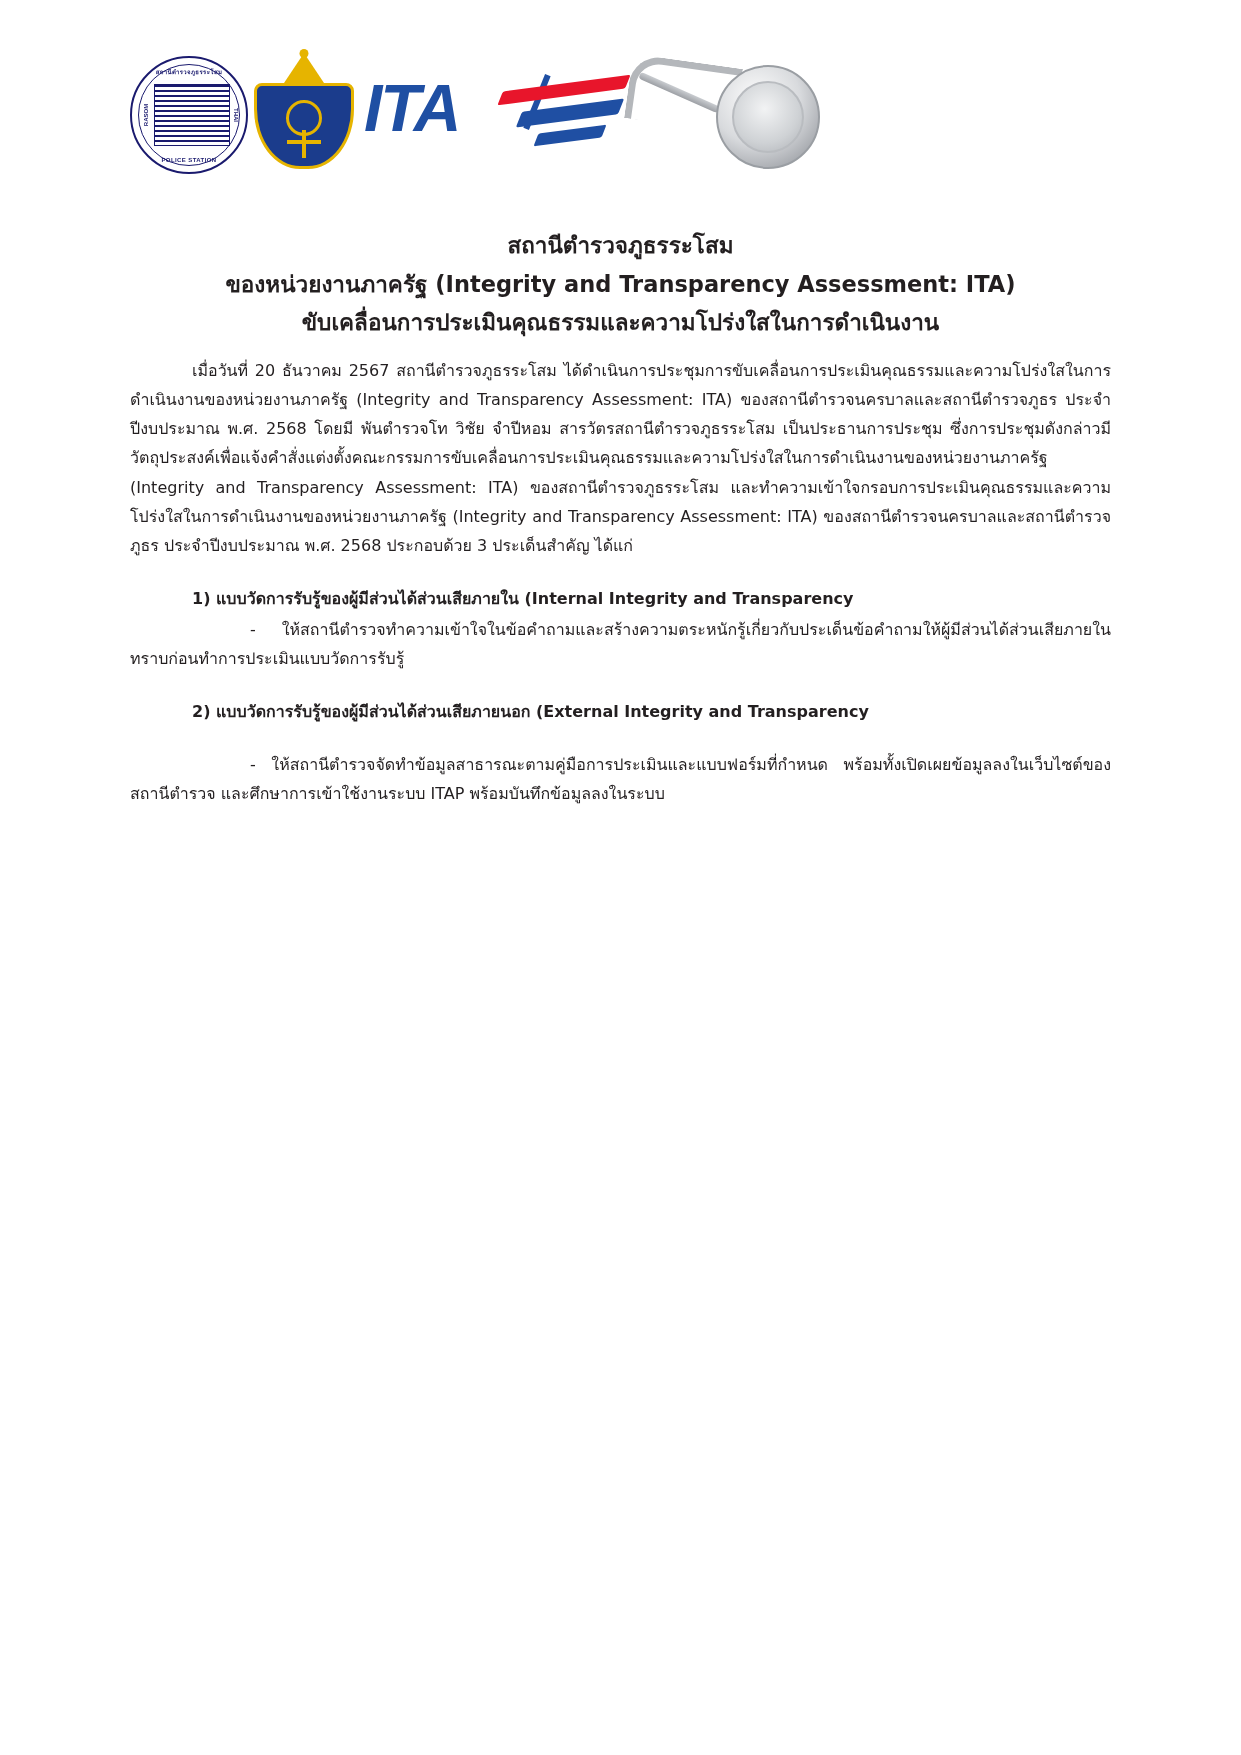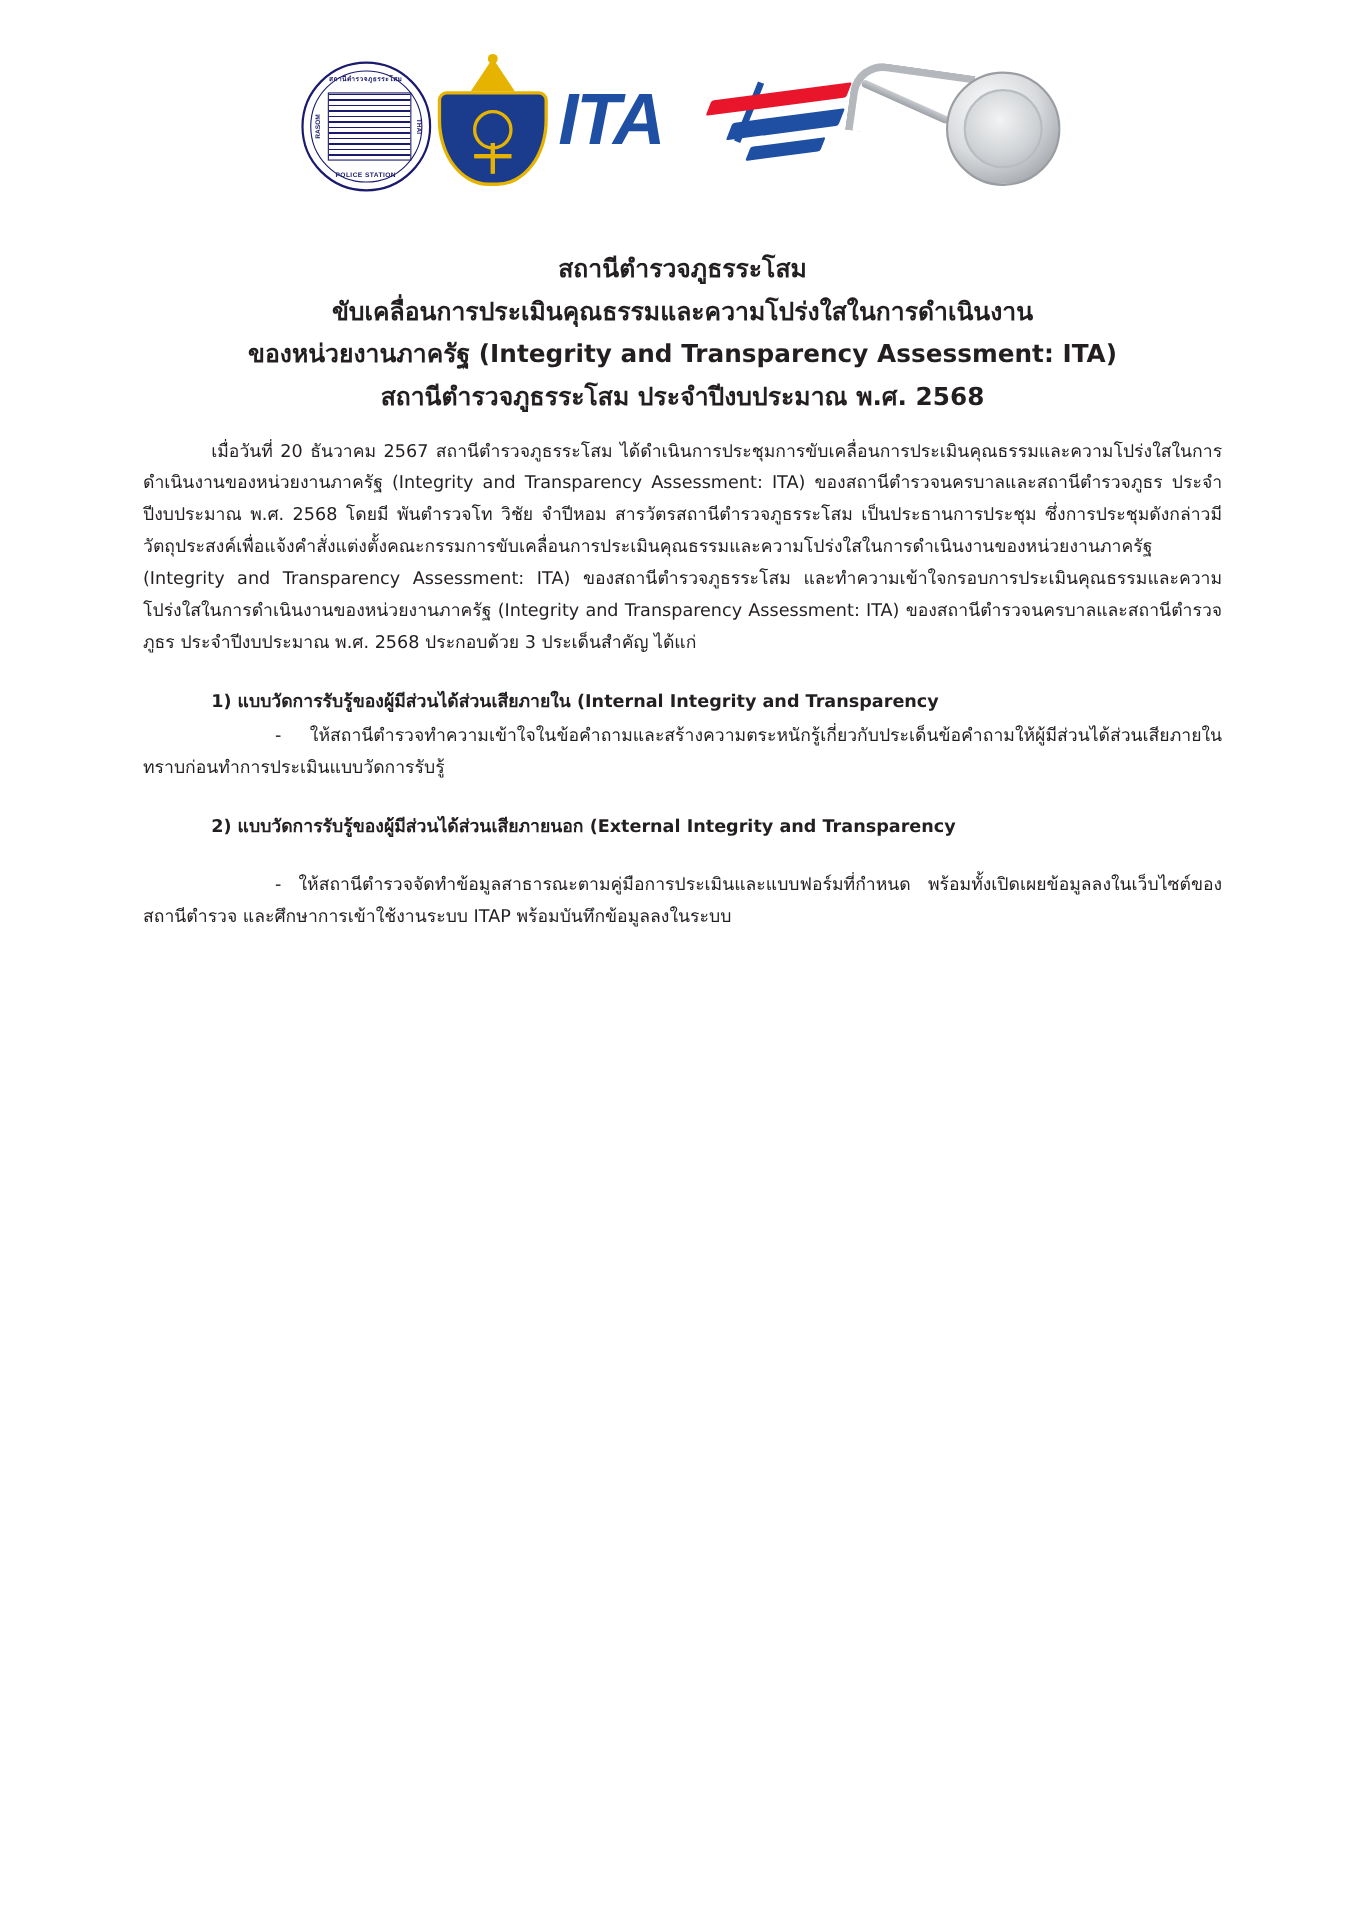--- a/index.html
+++ b/index.html
@@ -18,21 +18,20 @@
     width: 1241px;
     min-height: 1755px;
     box-sizing: border-box;
     padding: 40px 130px 60px 130px;
   }
 
   
   .logo-row {
     display: flex;
     align-items: center;
-    justify-content: center;
     height: 130px;
     margin-top: 10px;
     margin-bottom: 46px;
   }
 
   
   .seal {
     position: relative;
     width: 118px;
     height: 118px;
@@ -337,23 +336,22 @@
     <div class="tray">
       <div class="handle"></div>
       <div class="handle2"></div>
       <div class="disc"></div>
     </div>
 
   </div>
 
   <div class="title-block">
     <div>สถานีตำรวจภูธรระโสม</div>
+    <div>ของหน่วยงานภาครัฐ (Integrity and Transparency Assessment: ITA)</div>
     <div>ขับเคลื่อนการประเมินคุณธรรมและความโปร่งใสในการดำเนินงาน</div>
-    <div>ของหน่วยงานภาครัฐ (Integrity and Transparency Assessment: ITA)</div>
-    <div>สถานีตำรวจภูธรระโสม ประจำปีงบประมาณ พ.ศ. 2568</div>
   </div>
 
   <div class="body-text">
 
     <p class="indent">เมื่อวันที่ 20 ธันวาคม 2567 สถานีตำรวจภูธรระโสม ได้ดำเนินการประชุมการขับเคลื่อนการประเมินคุณธรรมและความโปร่งใสในการดำเนินงานของหน่วยงานภาครัฐ (Integrity and Transparency Assessment: ITA) ของสถานีตำรวจนครบาลและสถานีตำรวจภูธร ประจำปีงบประมาณ พ.ศ. 2568 โดยมี พันตำรวจโท วิชัย จำปีหอม สารวัตรสถานีตำรวจภูธรระโสม เป็นประธานการประชุม ซึ่งการประชุมดังกล่าวมีวัตถุประสงค์เพื่อแจ้งคำสั่งแต่งตั้งคณะกรรมการขับเคลื่อนการประเมินคุณธรรมและความโปร่งใสในการดำเนินงานของหน่วยงานภาครัฐ (Integrity and Transparency Assessment: ITA) ของสถานีตำรวจภูธรระโสม และทำความเข้าใจกรอบการประเมินคุณธรรมและความโปร่งใสในการดำเนินงานของหน่วยงานภาครัฐ (Integrity and Transparency Assessment: ITA) ของสถานีตำรวจนครบาลและสถานีตำรวจภูธร ประจำปีงบประมาณ พ.ศ. 2568 ประกอบด้วย 3 ประเด็นสำคัญ ได้แก่</p>
 
     <div class="para-gap"></div>
 
     <p class="heading-item">1) แบบวัดการรับรู้ของผู้มีส่วนได้ส่วนเสียภายใน (Internal Integrity and Transparency</p>
     <p class="sub-item">- ให้สถานีตำรวจทำความเข้าใจในข้อคำถามและสร้างความตระหนักรู้เกี่ยวกับประเด็นข้อคำถามให้ผู้มีส่วนได้ส่วนเสียภายในทราบก่อนทำการประเมินแบบวัดการรับรู้</p>

